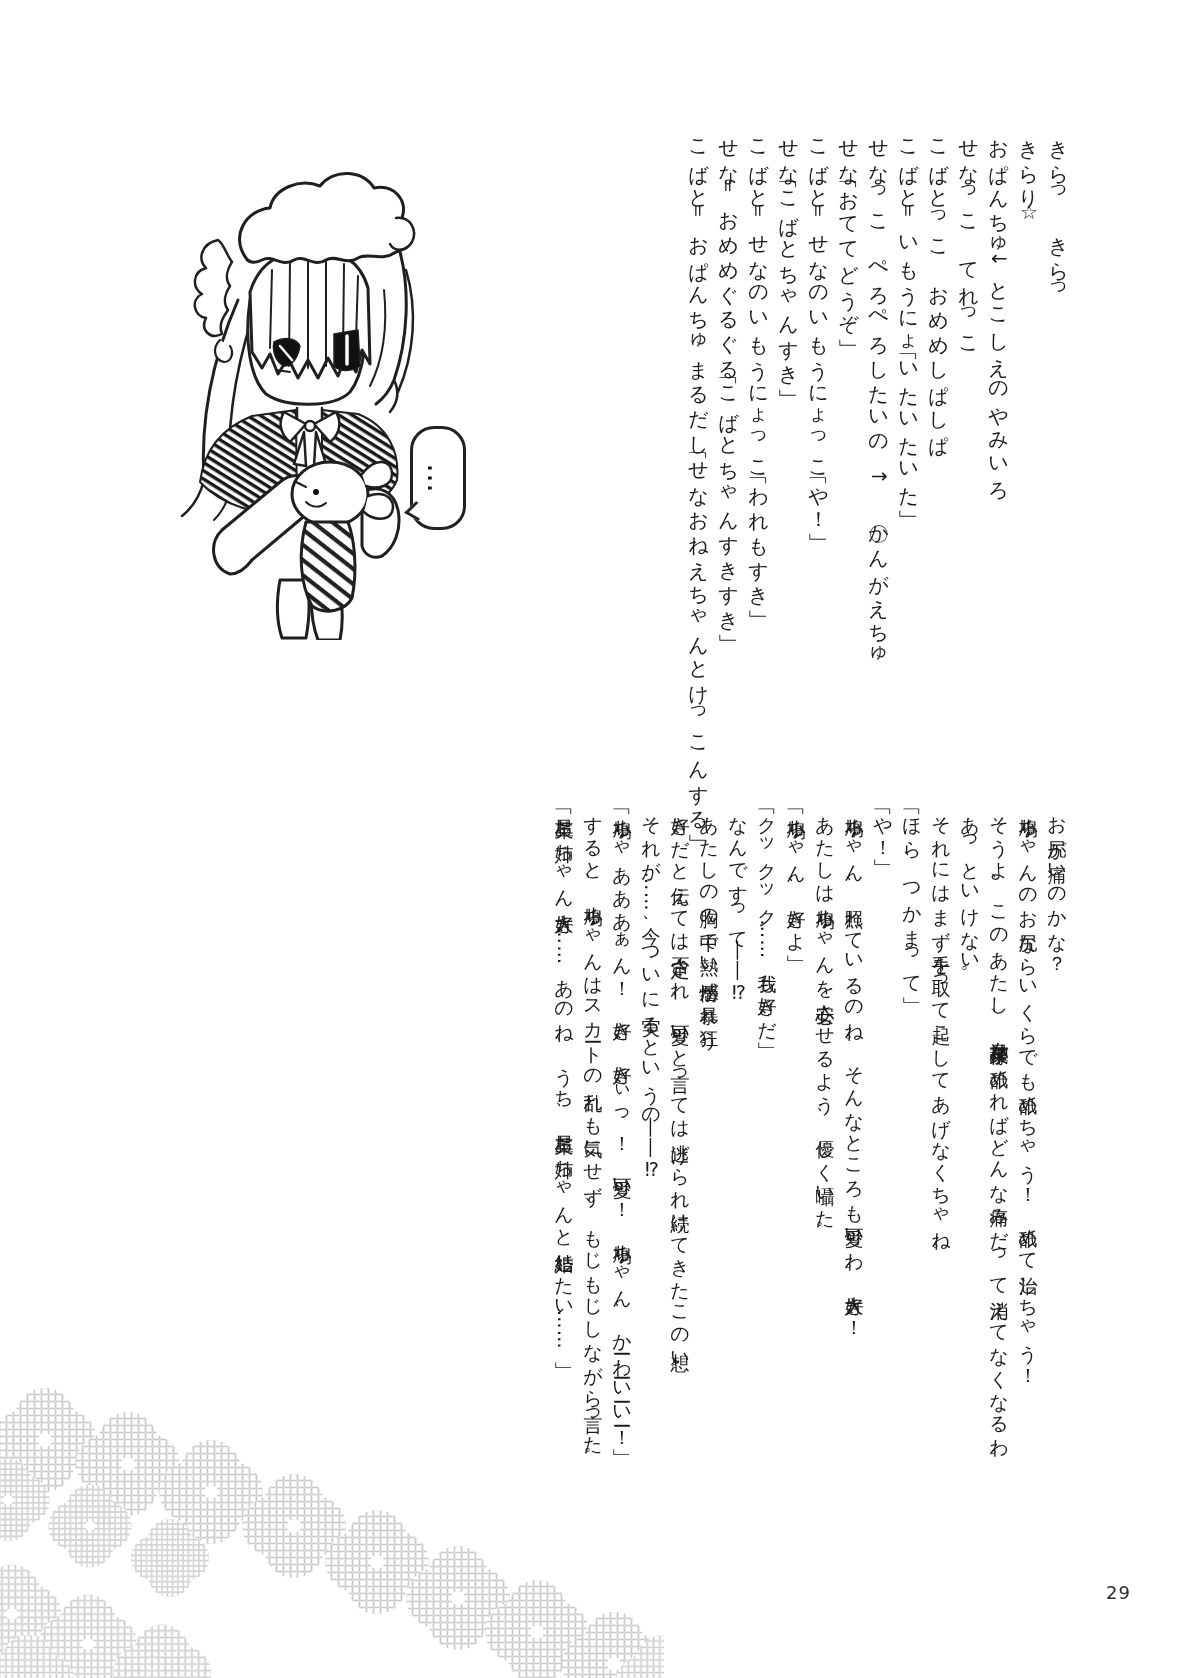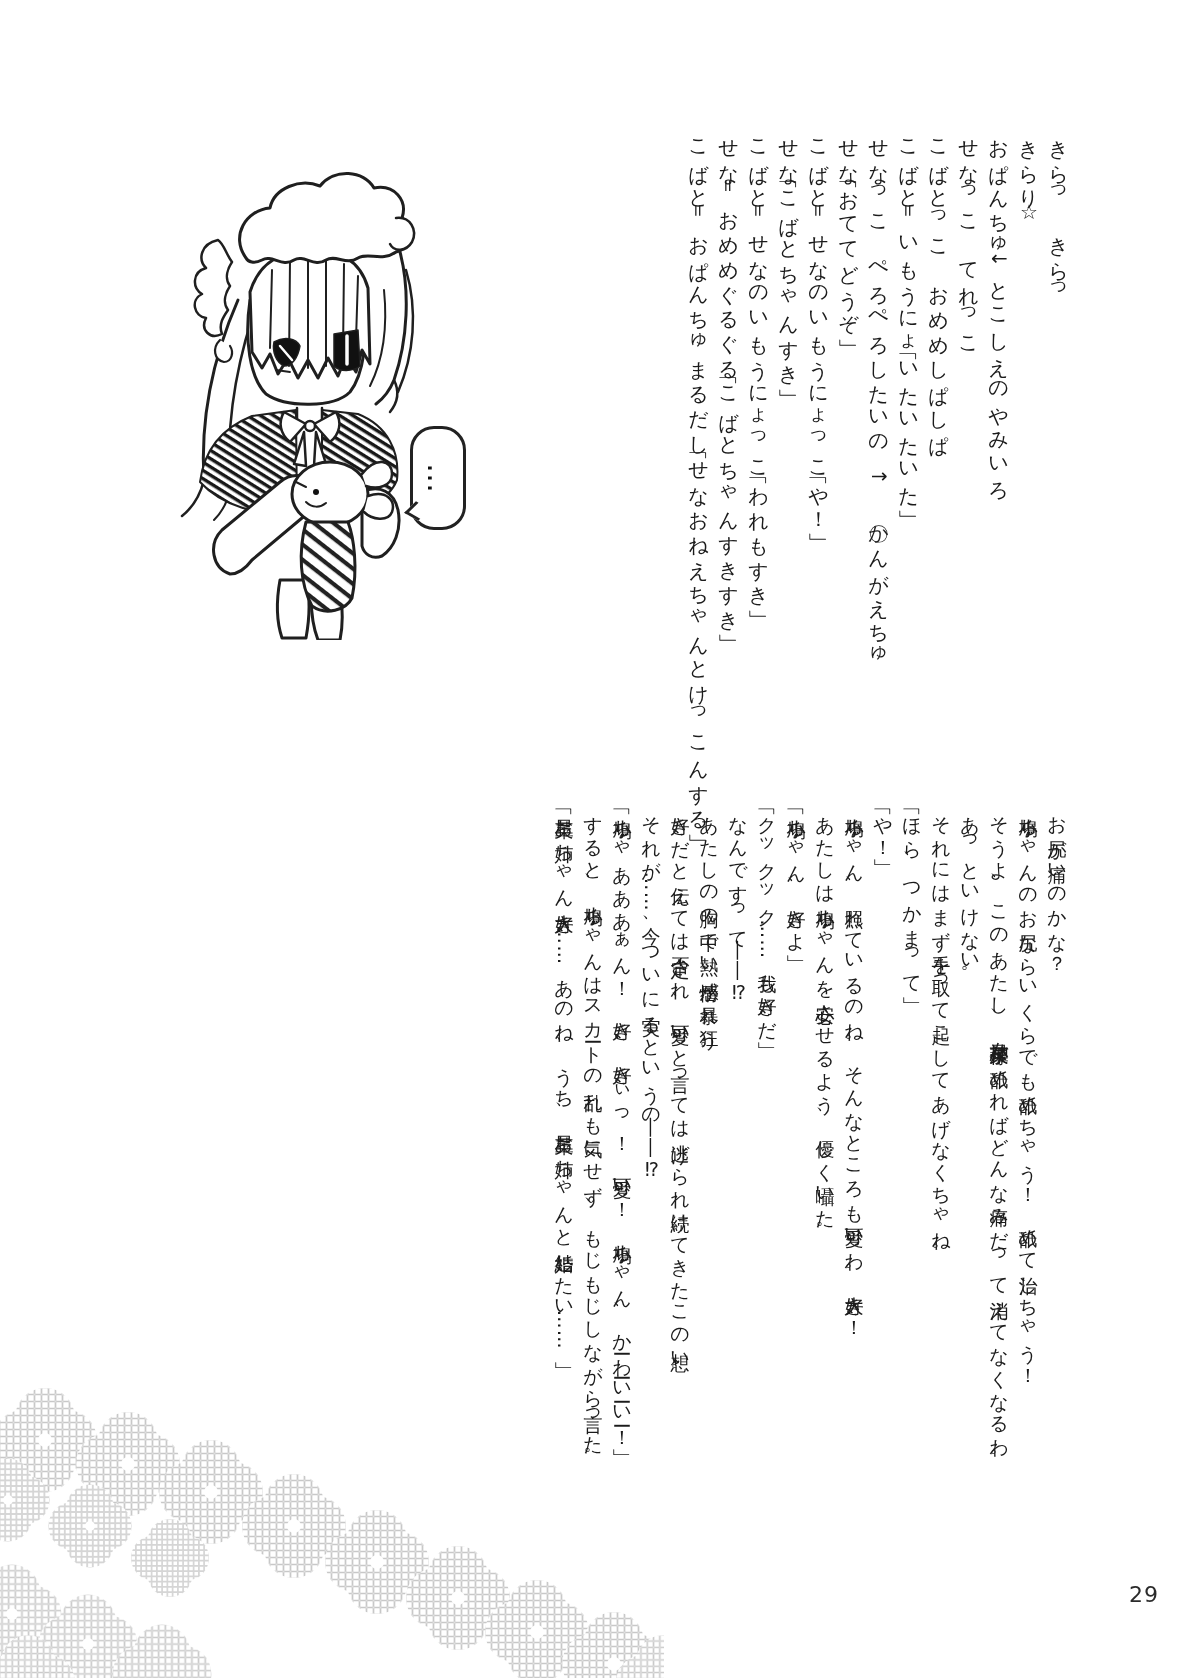--- a/index.html
+++ b/index.html
@@ -42,21 +42,21 @@
   #speech-bubble span{
     writing-mode:vertical-rl;text-orientation:mixed;
     font-size:30px;line-height:1;color:#111;
   }
   #lace{
     position:absolute;left:0;top:1378px;width:664px;height:300px;
     opacity:.82;
   }
   #page-number{
     position:absolute;left:1106px;top:1582px;
-    font-size:22px;color:#2b2b2b;letter-spacing:1px;margin-left:23px;
+    font-size:18px;color:#2b2b2b;letter-spacing:1px;
   }
 </style>
 </head>
 <body>
 
 <svg id="illustration" viewBox="0 0 480 500" aria-hidden="true">
   <defs>
     <pattern id="hatch" width="7" height="7" patternUnits="userSpaceOnUse" patternTransform="rotate(32)">
       <rect width="7" height="7" fill="#ffffff"></rect>
       <rect width="7" height="3.4" fill="#181818"></rect>

